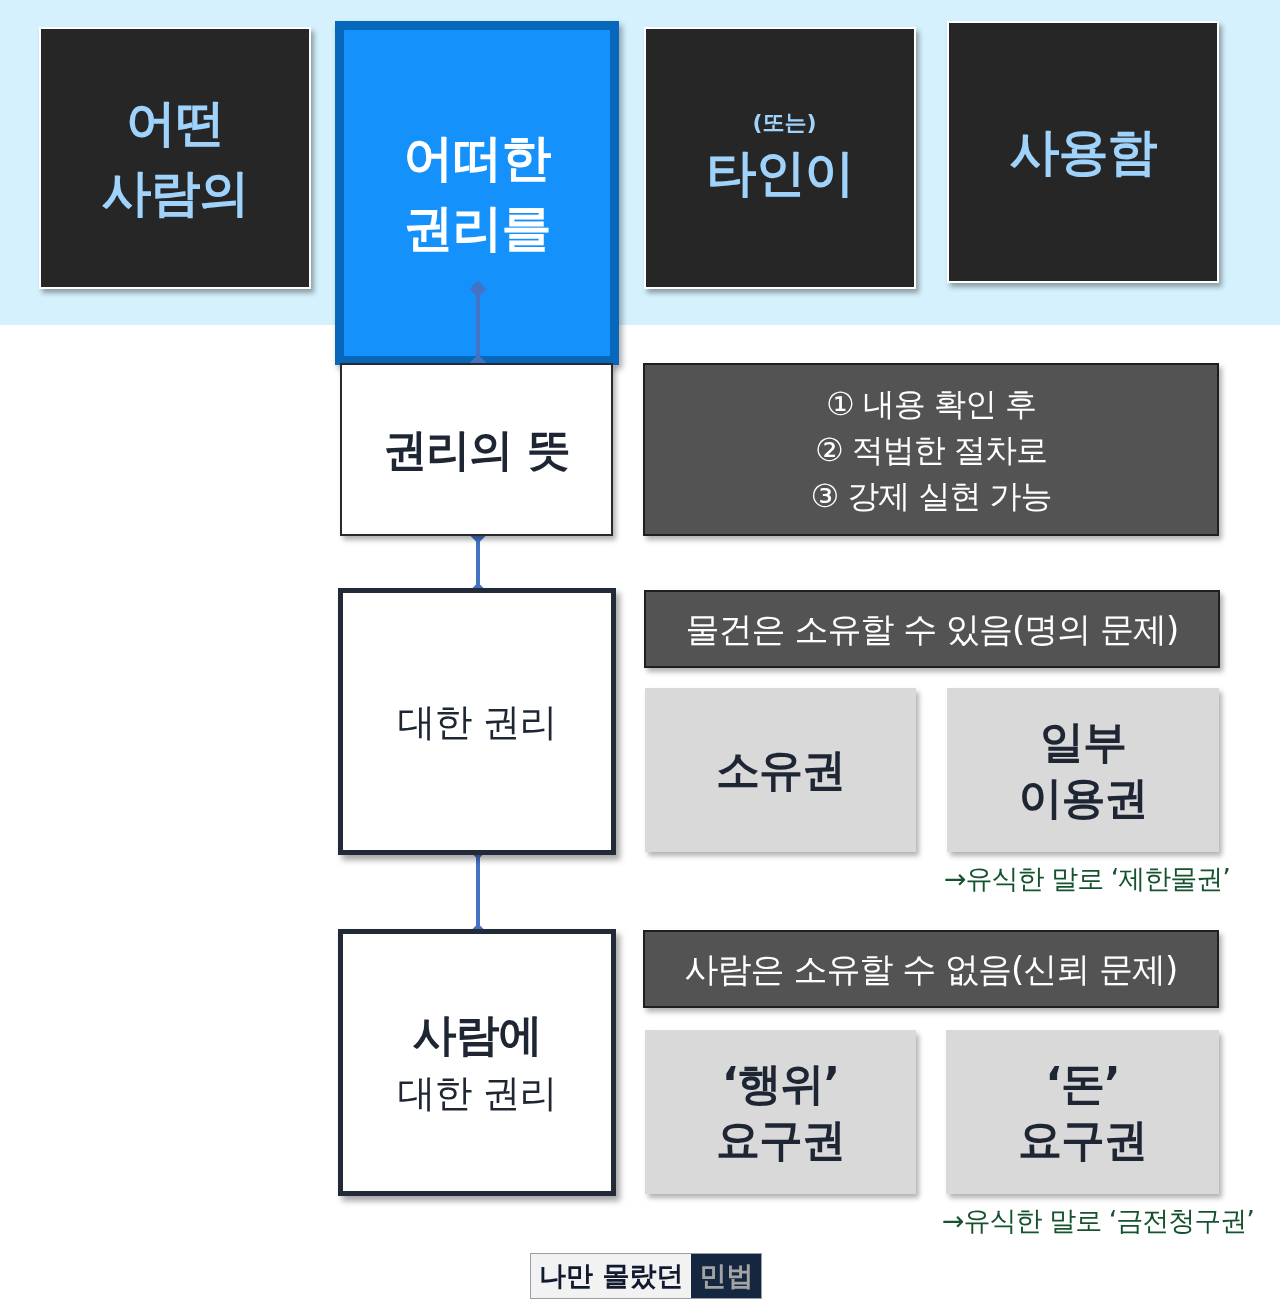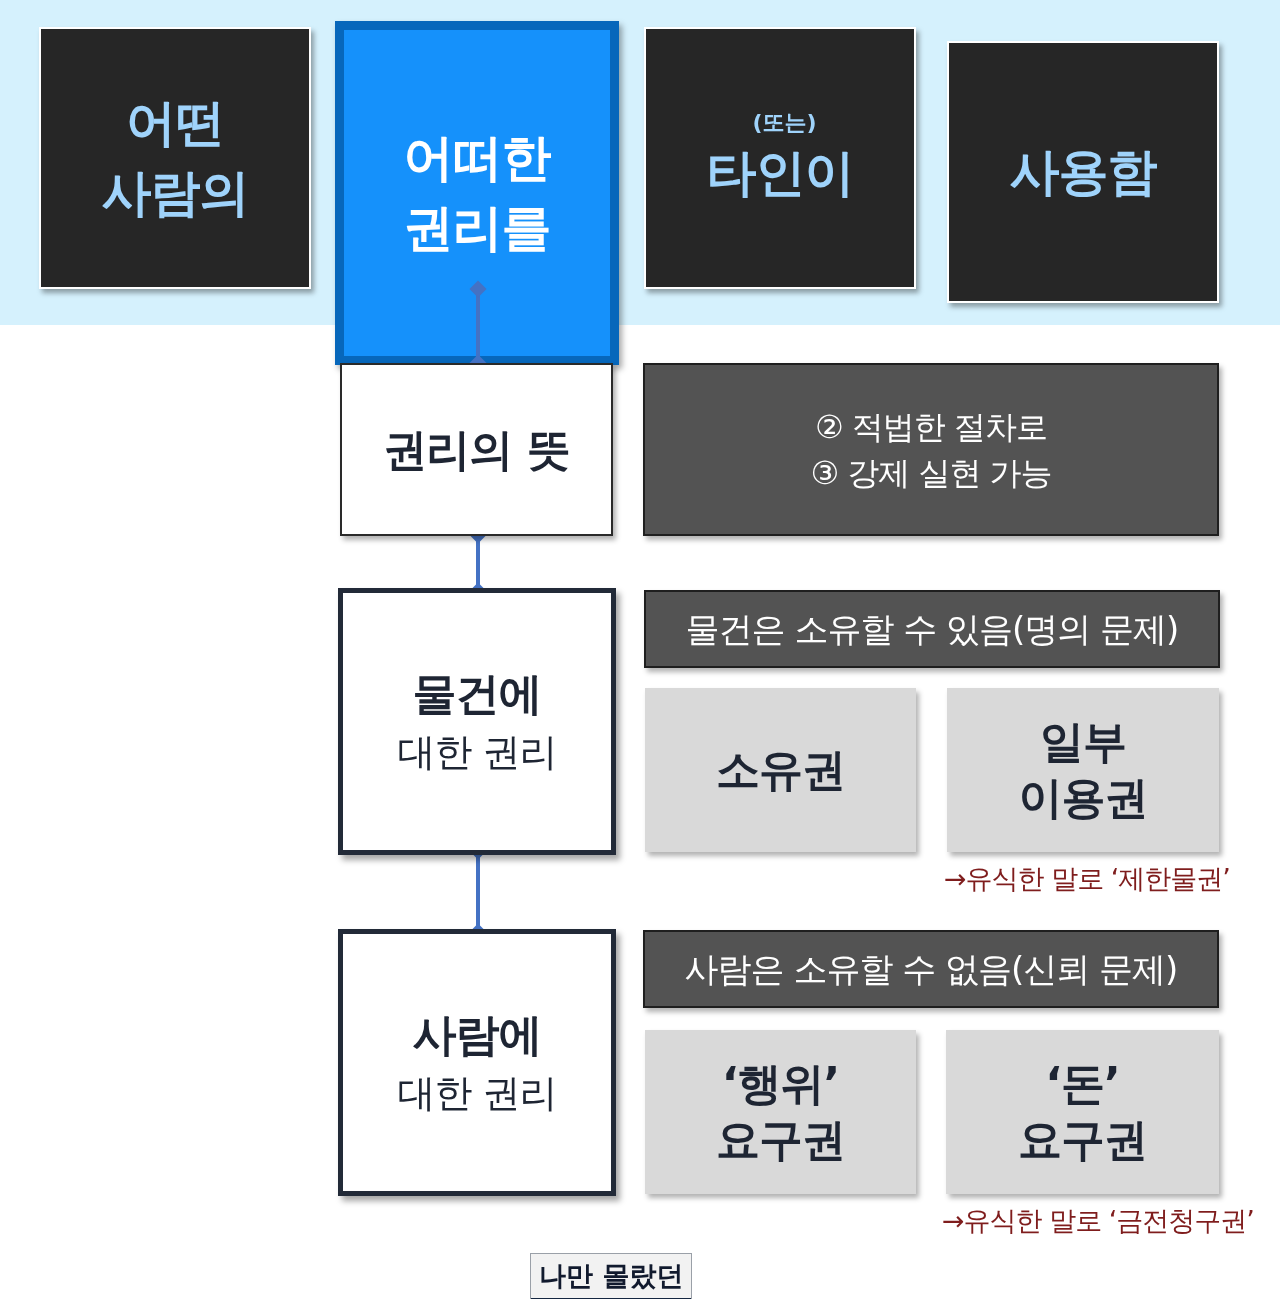--- a/index.html
+++ b/index.html
@@ -44,34 +44,33 @@
   }
   .gray-panel .line { font-size: 32px; line-height: 46px; letter-spacing: -1px; }
   .gray-panel .line.single { font-size: 34px; }
   .light-tile {
     background: #d9d9d9;
     box-shadow: 3px 4px 5px rgba(0,0,0,0.3);
     color: #1e2533; font-weight: bold;
   }
   .light-tile .t { font-size: 44px; line-height: 56px; letter-spacing: -1px; }
   .note {
-    position: absolute; color: #7f1d1d; font-size: 27px; letter-spacing: -1px;
+    position: absolute; color: #14532d; font-size: 27px; letter-spacing: -1px;
     white-space: nowrap;
   }
   .connector {
     position: absolute; width: 4px; background: #4472c4;
   }
   .diamond {
     position: absolute; width: 12px; height: 12px; background: #4472c4;
     transform: rotate(45deg);
   }
   .logo {
     position: absolute; left: 530px; top: 1253px; height: 46px; display: flex;
     border: 1px solid #9aa0a8;
-    flex-direction: column;
   }
   .logo .a {
     background: #f2f2f2; color: #111a2e; font-weight: bold; font-size: 27px;
     padding: 0 8px; line-height: 44px;
   }
   .logo .b {
     background: #142640; color: #a3a3a3; font-weight: bold; font-size: 27px;
     padding: 0 8px; line-height: 44px;
   }
 </style>
@@ -88,47 +87,47 @@
 <div class="box blue-tile" style="left:335px; top:21px; width:284px; height:344px;">
   <div class="big">어떠한</div>
   <div class="big">권리를</div>
 </div>
 
 <div class="box dark-tile" style="left:644px; top:27px; width:272px; height:262px;">
   <div class="small">(또는)</div>
   <div class="big">타인이</div>
 </div>
 
-<div class="box dark-tile" style="left:947px; top:41px; width:272px; height:262px;">
+<div class="box dark-tile" style="left:947px; top:21px; width:272px; height:262px;">
   <div class="big">사용함</div>
 </div>
 
 <div class="connector" style="left:476px; top:288px; height:78px;"></div>
 <div class="diamond" style="left:472px; top:283px;"></div>
 <div class="diamond" style="left:472px; top:357px;"></div>
 
 <div class="connector" style="left:476px; top:535px; height:60px;"></div>
 <div class="diamond" style="left:472px; top:529px;"></div>
 <div class="diamond" style="left:472px; top:585px;"></div>
 
 <div class="connector" style="left:476px; top:851px; height:83px;"></div>
 <div class="diamond" style="left:472px; top:845px;"></div>
 <div class="diamond" style="left:472px; top:926px;"></div>
 
 <div class="box white-box" style="left:340px; top:363px; width:273px; height:173px;">
   <div class="t1">권리의 뜻</div>
 </div>
 
 <div class="box gray-panel" style="left:643px; top:363px; width:576px; height:173px;">
+  <div class="line">① 내용 확인 후</div>
   <div class="line">② 적법한 절차로</div>
   <div class="line">③ 강제 실현 가능</div>
 </div>
 
 <div class="box white-box thick" style="left:338px; top:588px; width:278px; height:267px;">
-  <div class="t1">물건에</div>
   <div class="t2">대한 권리</div>
 </div>
 
 <div class="box gray-panel" style="left:644px; top:590px; width:576px; height:78px;">
   <div class="line single">물건은 소유할 수 있음(명의 문제)</div>
 </div>
 
 <div class="box light-tile" style="left:645px; top:688px; width:271px; height:164px;">
   <div class="t">소유권</div>
 </div>

